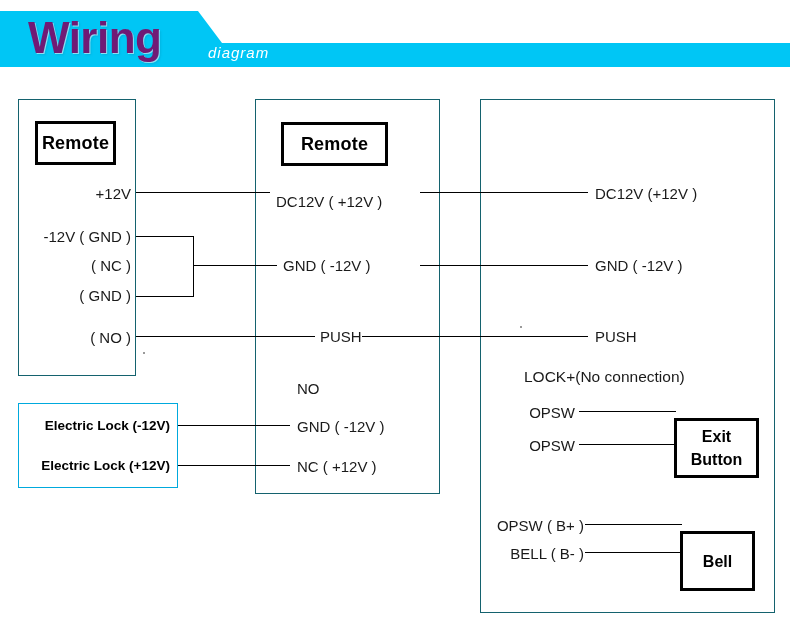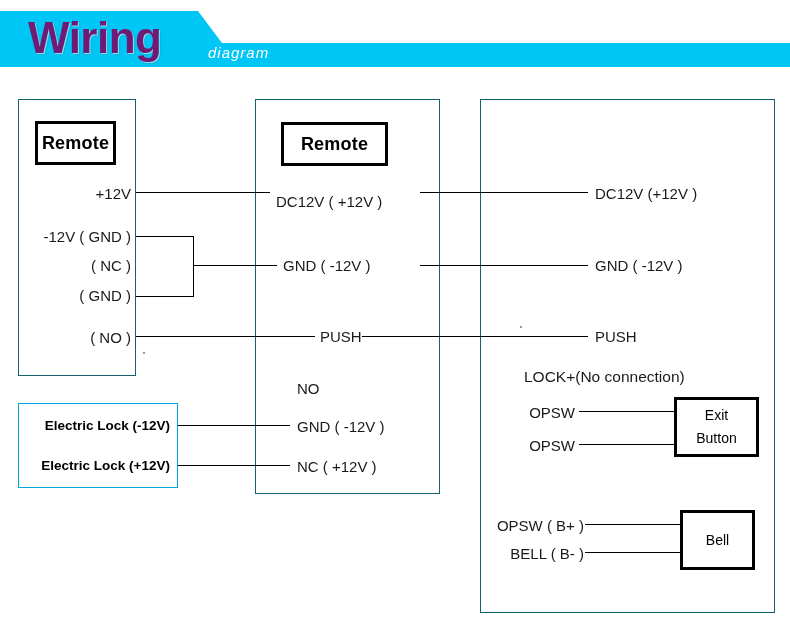--- a/index.html
+++ b/index.html
@@ -118,24 +118,25 @@
   
   .cmp-box {
     position: absolute;
     border: 3px solid #000000;
     background: #ffffff;
     box-sizing: border-box;
     display: flex;
     flex-direction: column;
     align-items: center;
     justify-content: center;
-    font-weight: normal;
+    font-weight: bold;
     color: #000000;
-    font-size: 14px;
+    font-size: 16px;
     line-height: 23px;
+    margin-top: 21px;
   }
   .speck {
     position: absolute;
     width: 2px;
     height: 2px;
     background: #9a9a9a;
   }
 </style>
 </head>
 <body>

